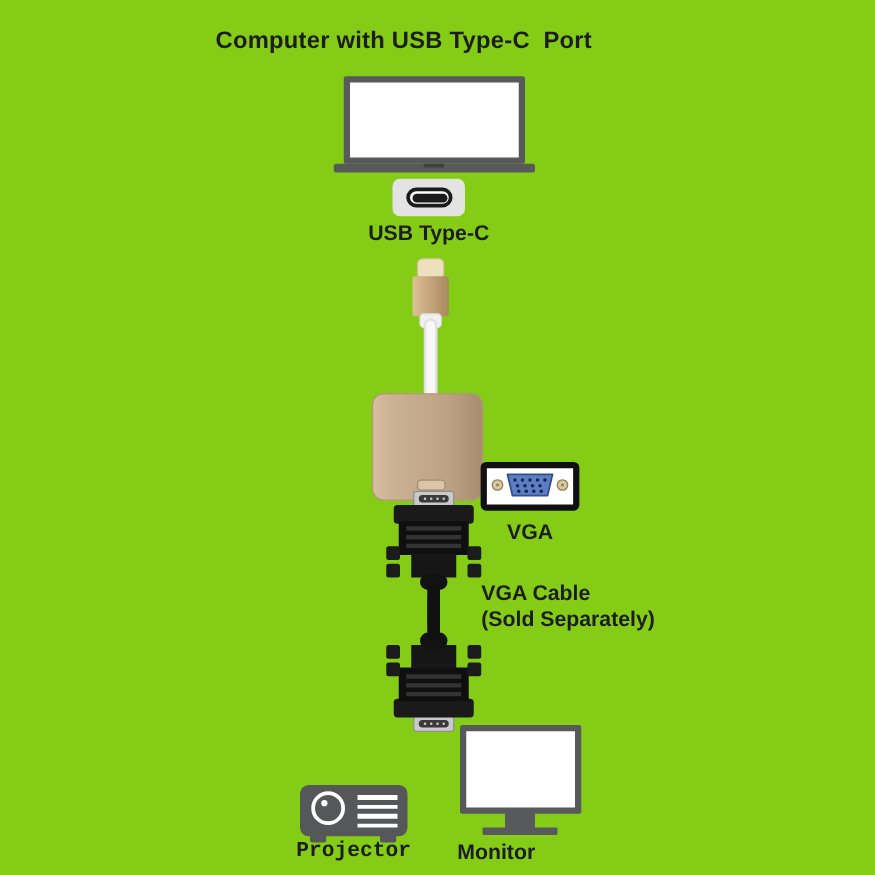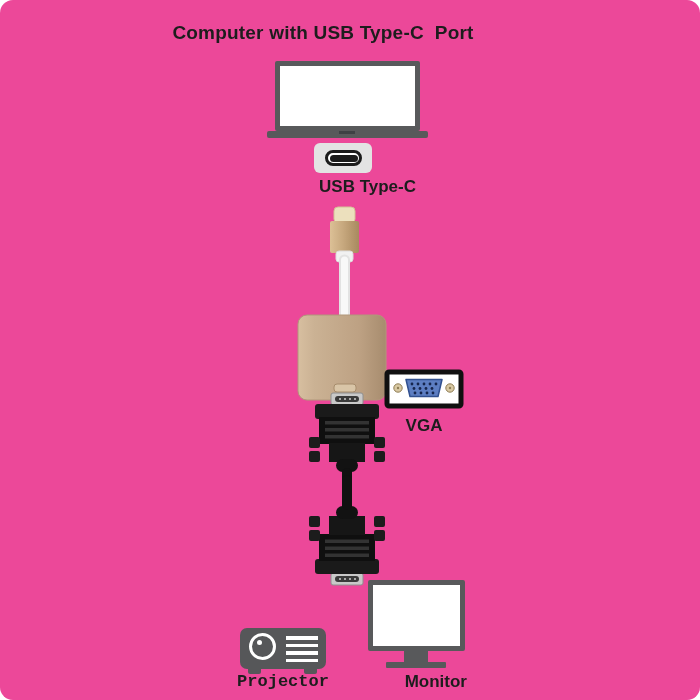--- a/index.html
+++ b/index.html
@@ -1,58 +1,58 @@
 <!DOCTYPE html>
 <html><head>
 <meta charset="utf-8">
 <style>
   html,body{margin:0;padding:0;background:#fff;}
   .canvas{
-    position:relative;width:700px;height:700px;background:#ec4899;
+    position:relative;width:700px;height:700px;background:#84cc16;
     font-family:"Liberation Sans","DejaVu Sans",sans-serif;
-    color:#1d1d1d;overflow:hidden;border-radius:13px;
+    color:#1d1d1d;overflow:hidden;
   }
   .abs{position:absolute;}
   .title{
     top:22px;left:0;width:646px;text-align:center;
     font-size:19px;font-weight:bold;letter-spacing:.2px;white-space:pre;
   }
   .lbl{font-size:17px;font-weight:bold;}
   .center{text-align:center;}
   
   .laptop-screen{left:275px;top:61px;width:145px;height:70px;
     border:5px solid #58595b;background:#fff;box-sizing:border-box;border-radius:2px;}
   .laptop-base{left:267px;top:131px;width:161px;height:7px;background:#58595b;border-radius:2px;}
   .laptop-notch{left:339px;top:131px;width:16px;height:3px;background:#3e4144;}
   
   .usbc-port{left:314px;top:143px;width:58px;height:30px;background:#e3e3e3;border-radius:6px;}
   .usbc-pill{left:325px;top:150px;width:37px;height:16px;background:#ffffff;
     border:3px solid #1b1b1b;border-radius:9px;box-sizing:border-box;}
   .usbc-pill-core{position:absolute;left:1.5px;top:1.5px;right:1.5px;bottom:1.5px;
     background:#1b1b1b;border-radius:5px;}
-  .usb-label{left:270px;top:177px;width:146px;text-align:right;}
+  .usb-label{left:270px;top:177px;width:146px;}
   
   .illus{left:0;top:0;width:700px;height:700px;}
   
   .vga-label{left:389px;top:416px;width:70px;}
   .vga-cable-label{left:385px;top:464px;line-height:21px;}
   
   .proj-body{left:240px;top:628px;width:86px;height:41px;background:#565759;border-radius:7px;}
   .proj-lens{position:absolute;left:9px;top:5px;width:27px;height:27px;border:3px solid #fff;
     border-radius:50%;box-sizing:border-box;}
   .proj-lens-dot{position:absolute;left:5px;top:4px;width:5px;height:5px;background:#fff;border-radius:50%;}
   .proj-vent{position:absolute;left:46px;width:32px;height:3.5px;background:#fff;}
   .proj-foot{top:668px;width:13px;height:6px;background:#565759;border-radius:0 0 2px 2px;}
   .proj-label{left:233px;top:672px;width:100px;font-family:Liberation Mono, monospace;}
   
   .mon-screen{left:368px;top:580px;width:97px;height:71px;border:5px solid #58595b;
     background:#fff;box-sizing:border-box;border-radius:2px;}
   .mon-neck{left:404px;top:650px;width:24px;height:13px;background:#58595b;}
   .mon-base{left:386px;top:662px;width:60px;height:6px;background:#58595b;border-radius:1px;}
-  .mon-label{left:367px;top:672px;width:100px;text-align:right;}
+  .mon-label{left:347px;top:672px;width:100px;}
 </style>
 </head>
 <body>
 
 <div class="canvas">
 
   <div class="abs title">Computer with USB Type-C  Port</div>
 
   <div>
     <div class="abs laptop-screen"></div>
@@ -137,20 +137,24 @@
 
     <g>
       <rect x="342" y="465" width="10" height="50" rx="5" fill="#111"></rect>
       <use href="#vga-conn" xlink:href="#vga-conn" xmlns:xlink="http://www.w3.org/1999/xlink"></use>
       <use href="#vga-conn" xlink:href="#vga-conn" transform="matrix(1,0,0,-1,0,978)"></use>
     </g>
   </svg>
 
   <div class="abs lbl center vga-label">VGA</div>
 
+  <div class="abs lbl vga-cable-label">
+    <div>VGA Cable</div>
+    <div>(Sold Separately)</div>
+  </div>
 
   <div class="abs proj-body">
     <div class="proj-lens">
       <div class="proj-lens-dot"></div>
     </div>
     <div class="proj-vent" style="top:8px;"></div>
     <div class="proj-vent" style="top:15.5px;"></div>
     <div class="proj-vent" style="top:23px;"></div>
     <div class="proj-vent" style="top:30.5px;"></div>
   </div>

